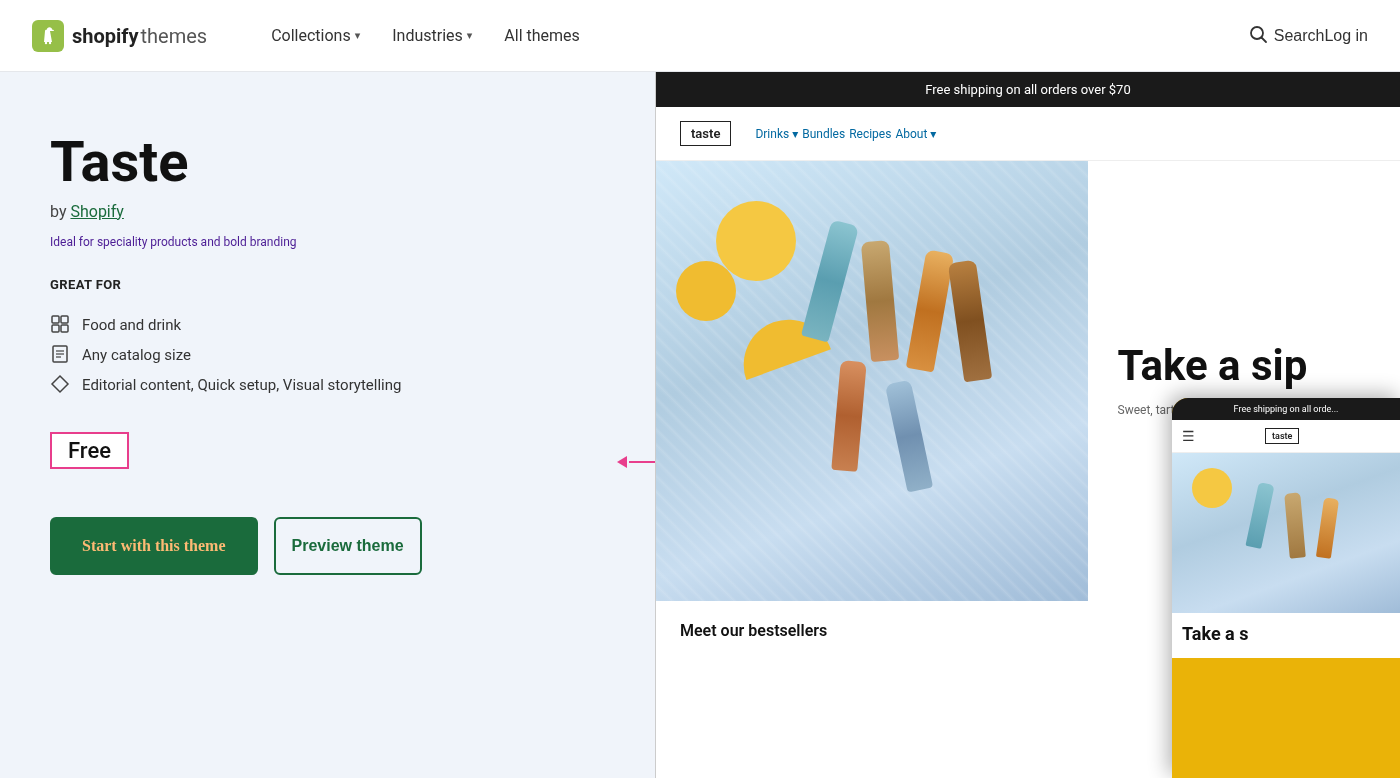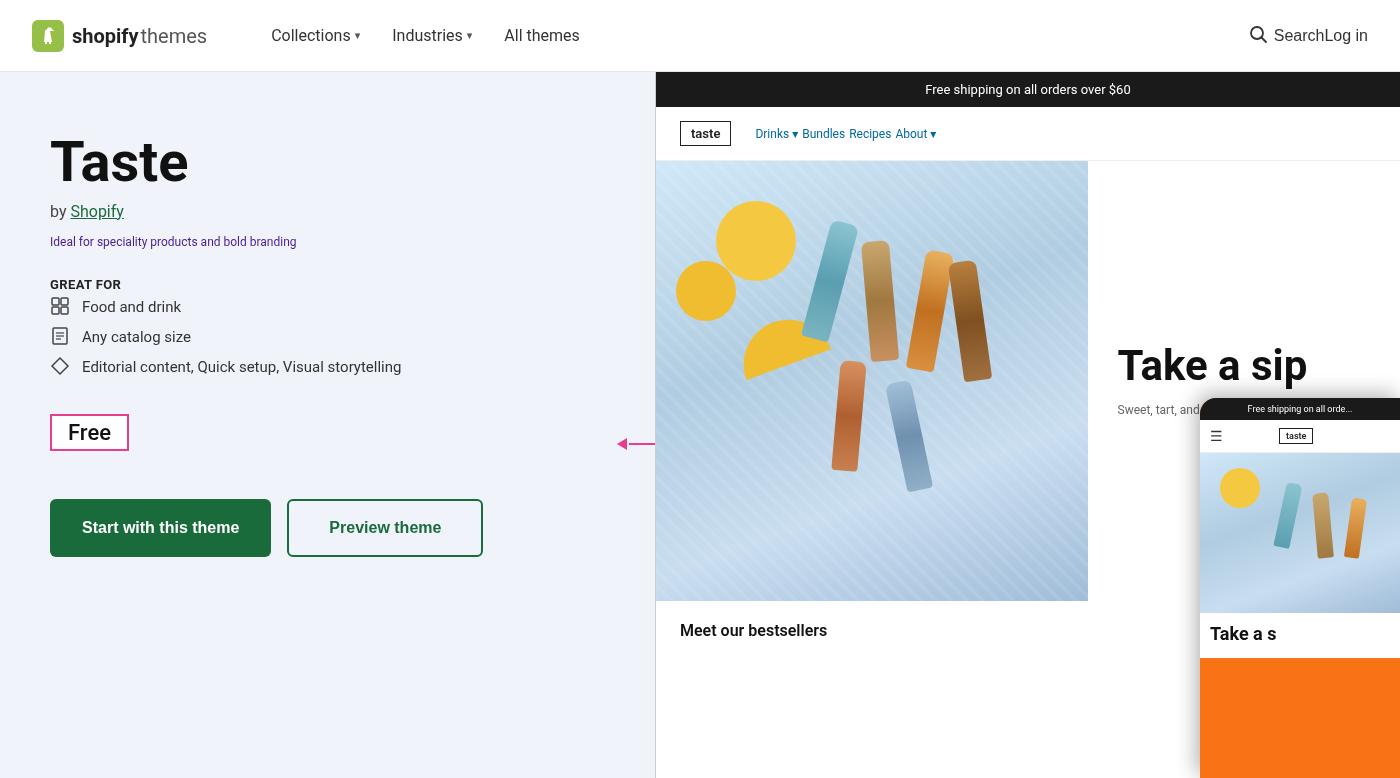--- a/index.html
+++ b/index.html
@@ -116,21 +116,21 @@
     .theme-tagline {
       font-size: 12px;
       color: #4c1d95;
       margin-bottom: 28px;
     }
     .great-for-label {
       font-size: 13px;
       font-weight: 700;
       color: #222;
       letter-spacing: 0.03em;
-      margin-bottom: 4px;
+      margin-bottom: 22px;
       text-transform: uppercase;
     }
     .features-list {
       list-style: none;
       margin-bottom: 28px;
     }
     .features-list li {
       display: flex;
       align-items: flex-end;
       gap: 12px;
@@ -185,30 +185,31 @@
       align-items: center;
       margin-bottom: 24px;
     }
     .cta-buttons {
       display: flex;
       gap: 16px;
     }
     .btn-primary {
       padding: 18px 32px;
       background: #1a6b3c;
-      color: #ffffff;
+      color: #fdba74;
       border: none;
       border-radius: 6px;
       font-size: 16px;
       font-weight: 600;
       cursor: pointer;
       white-space: nowrap;
+      font-family: Liberation Serif, serif;
     }
     .btn-secondary {
-      padding: 18px 40px;
+      padding: 18px 16px;
       background: transparent;
       color: #1a6b3c;
       border: 2px solid #1a6b3c;
       border-radius: 6px;
       font-size: 16px;
       font-weight: 600;
       cursor: pointer;
       white-space: nowrap;
     }
 
@@ -303,23 +304,23 @@
       font-size: 12px;
       color: #666;
       line-height: 1.5;
     }
 
     
     .preview-mobile {
       position: absolute;
       right: 0;
       bottom: 0;
-      width: 200px;
+      width: 228px;
       height: 380px;
-      background: #f97316;
+      background: #eab308;
       border-radius: 16px 0 0 0;
       overflow: hidden;
       box-shadow: -4px -4px 20px rgba(0,0,0,0.3);
     }
     .mobile-announcement {
       background: #1a1a1a;
       color: #fff;
       text-align: center;
       padding: 6px;
       font-size: 9px;
@@ -475,21 +476,21 @@
 
     <div class="cta-buttons">
       <button class="btn-primary">Start with this theme</button>
       <button class="btn-secondary">Preview theme</button>
     </div>
   </section>
 
   <section class="right-panel">
     <div class="preview-desktop">
 
-      <div class="preview-announcement">Free shipping on all orders over $60</div>
+      <div class="preview-announcement">Free shipping on all orders over $70</div>
 
       <div class="preview-nav">
         <div class="preview-logo-box">taste</div>
         <div class="preview-nav-links">
           <span>Drinks ▾</span>
           <span>Bundles</span>
           <span>Recipes</span>
           <span>About ▾</span>
         </div>
       </div>

